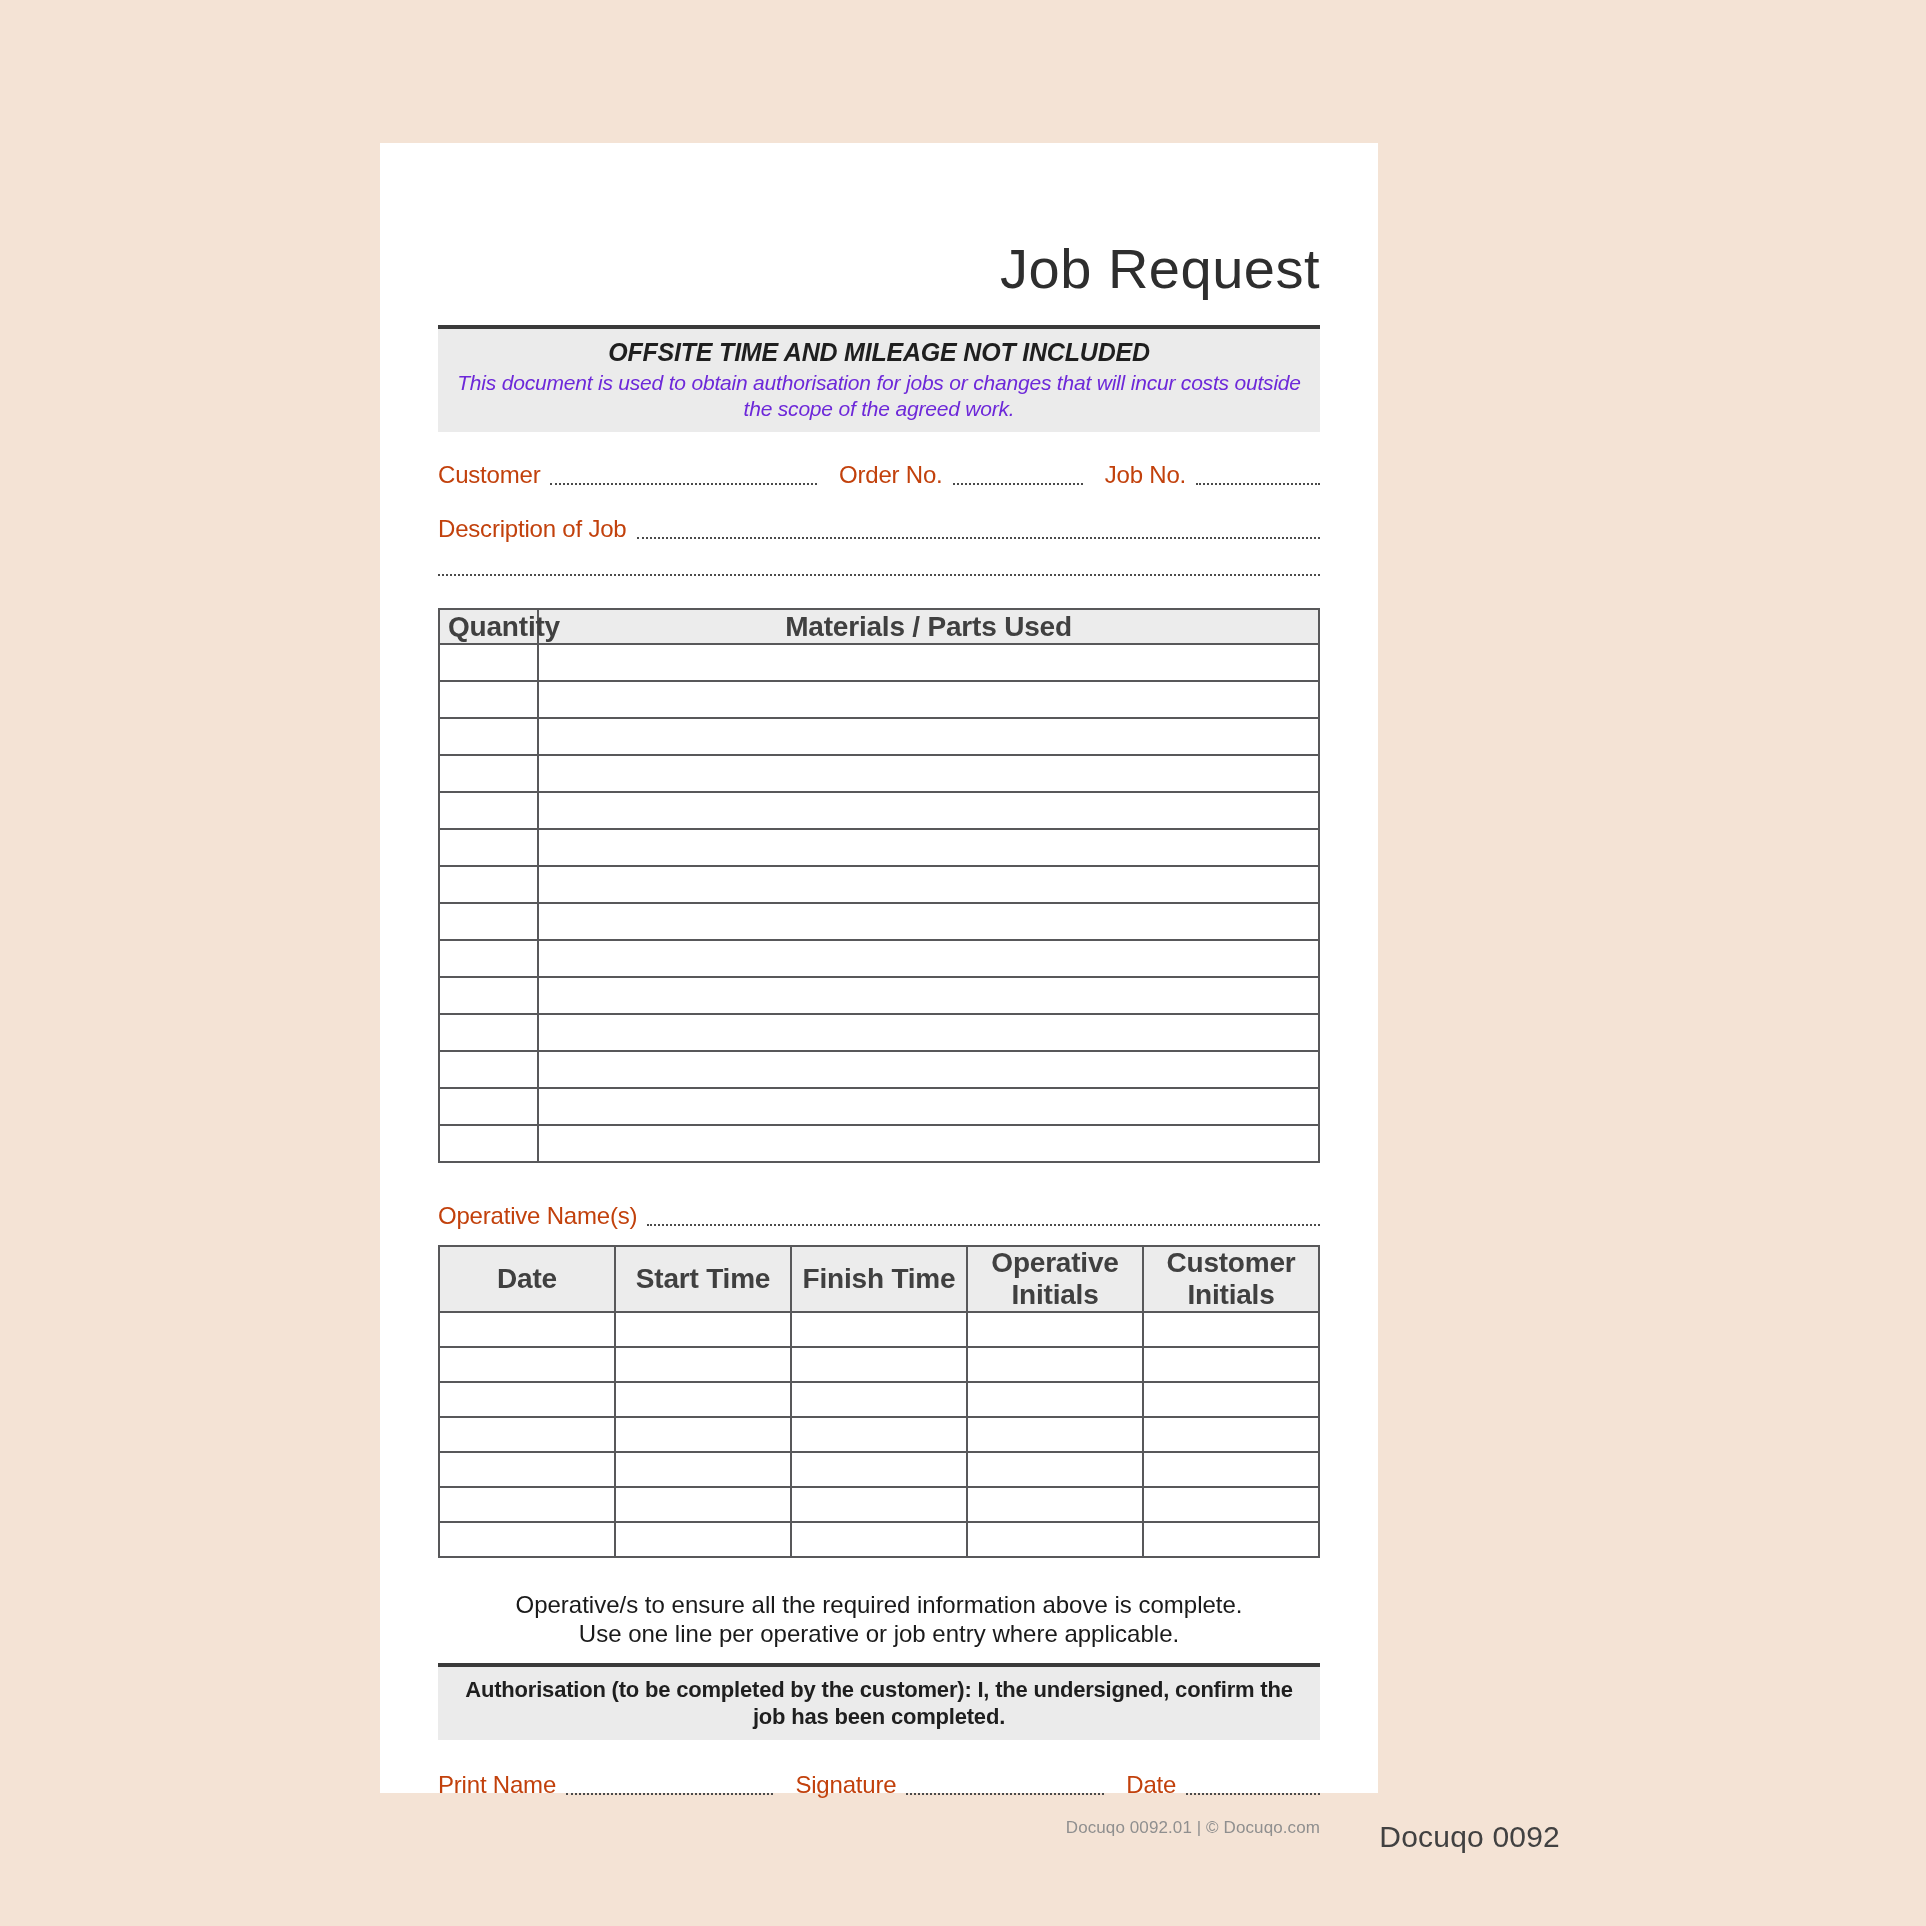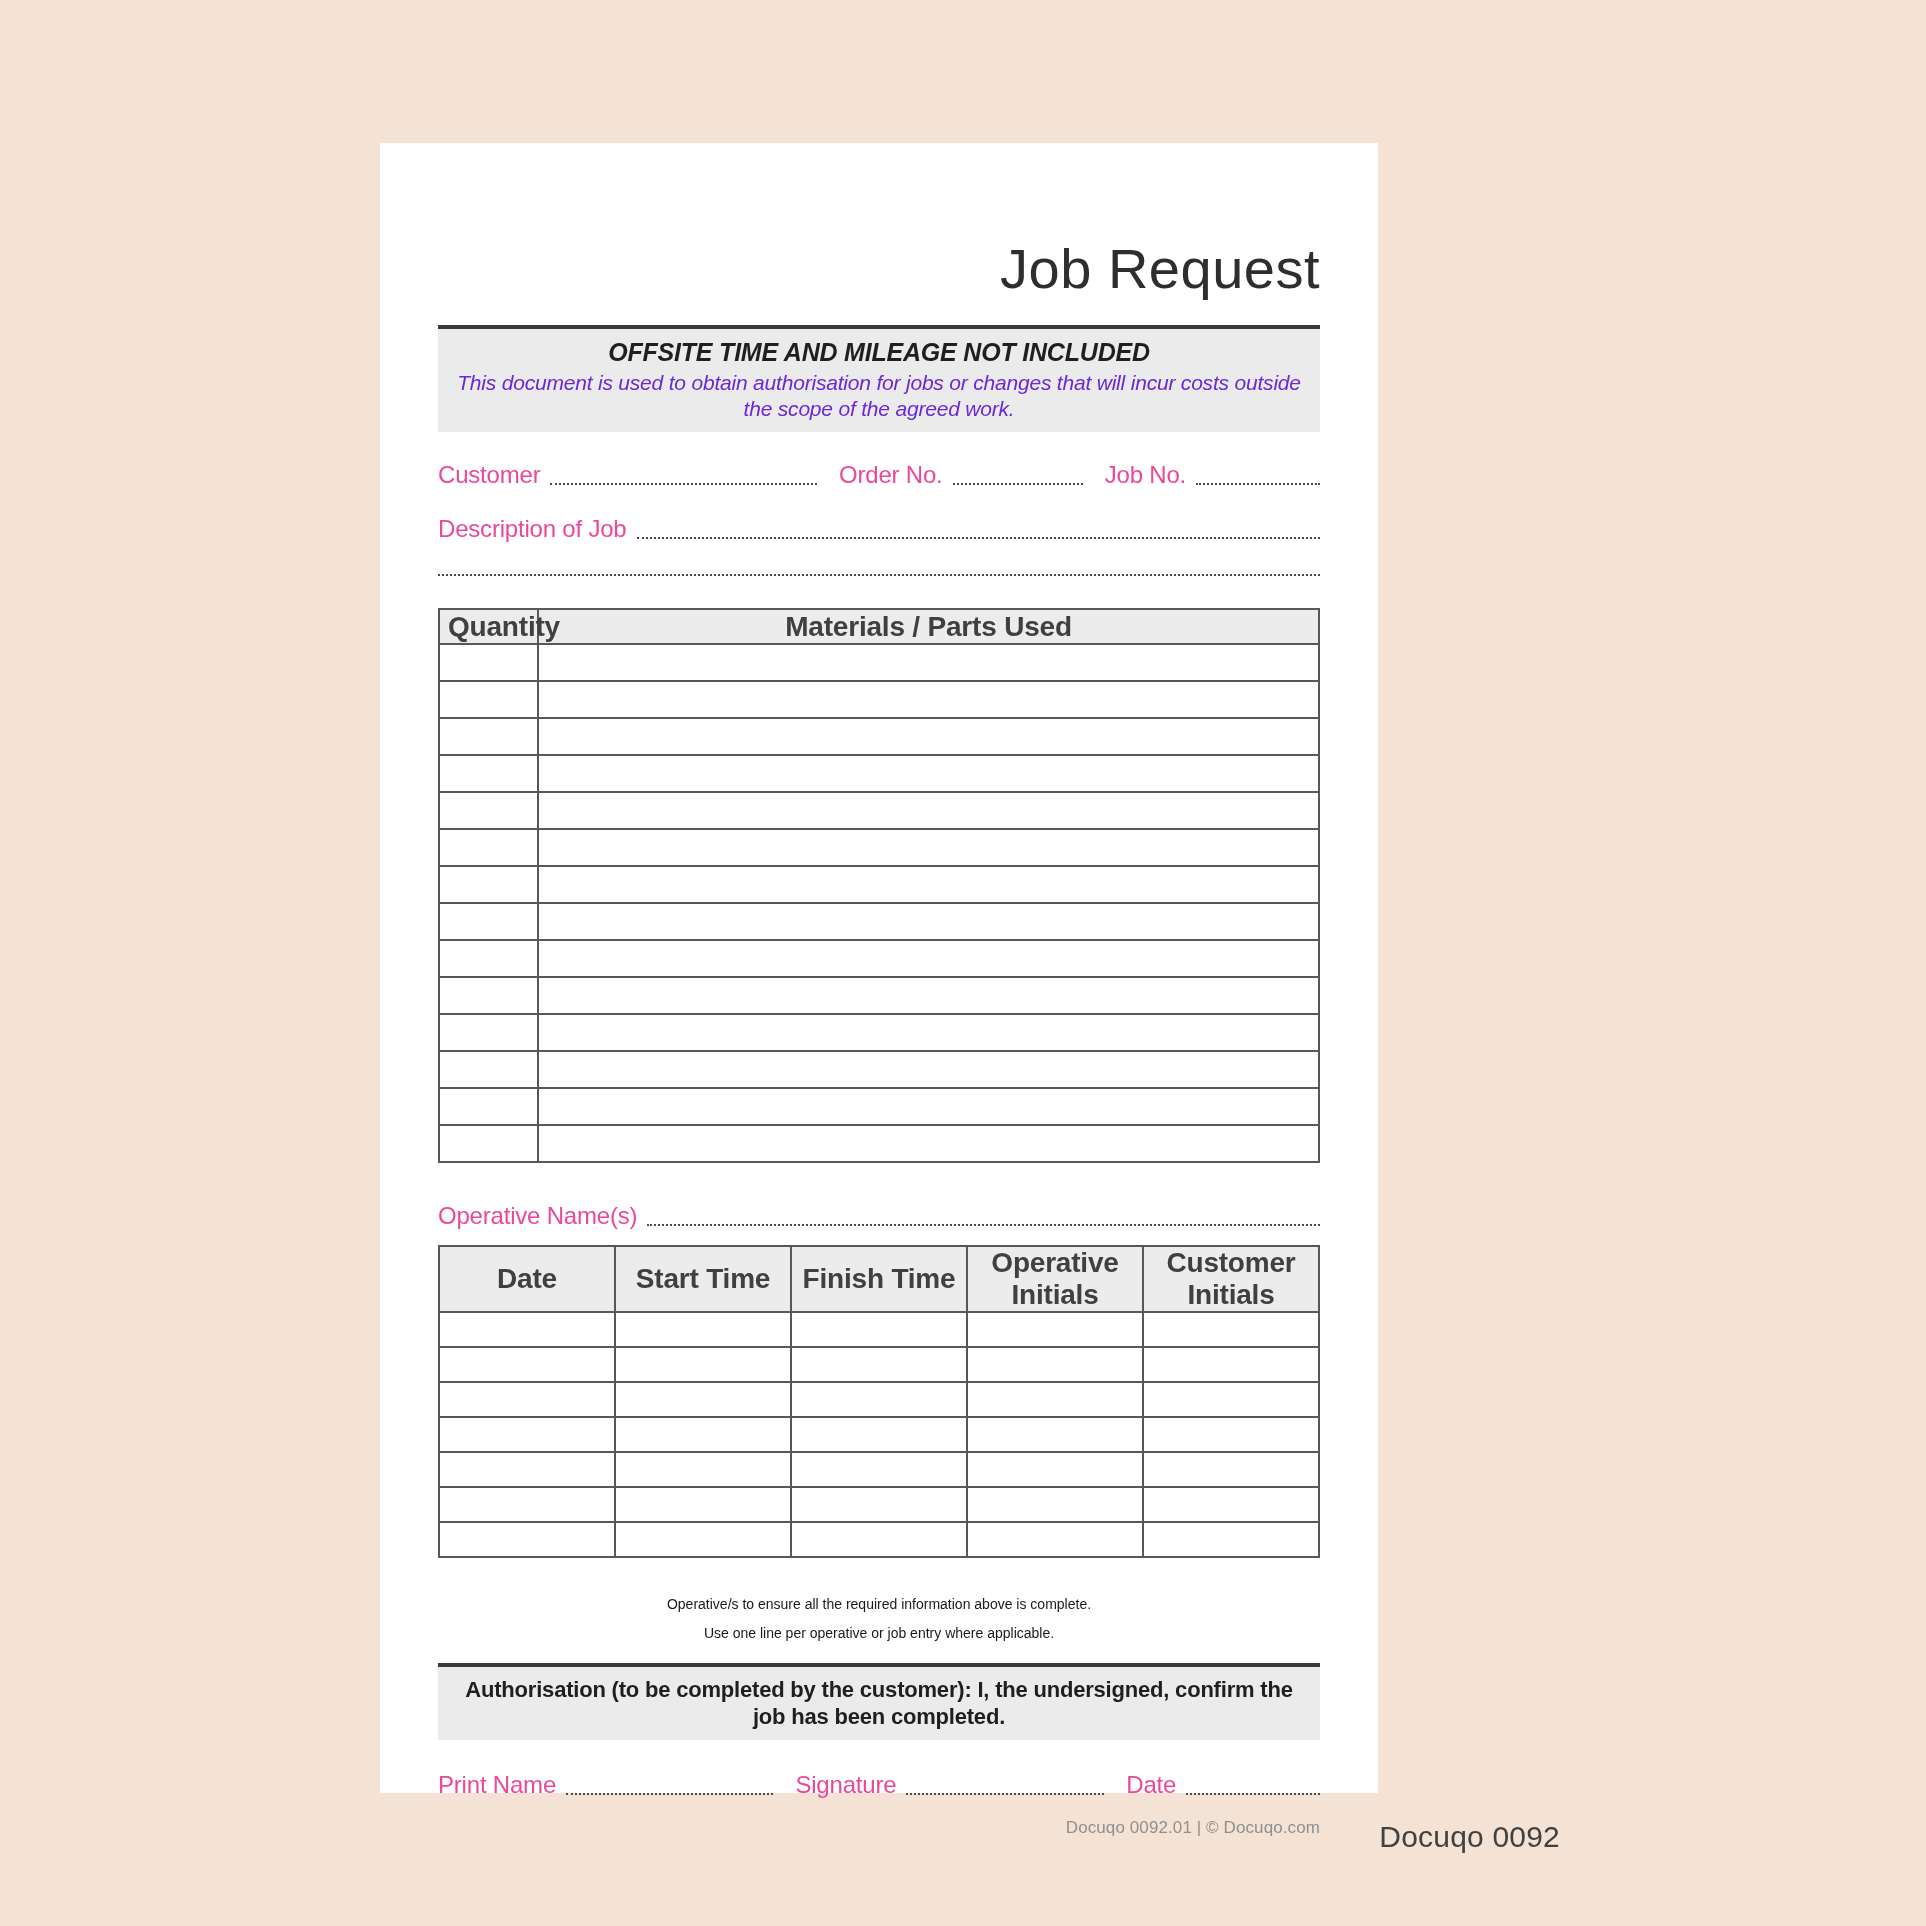--- a/index.html
+++ b/index.html
@@ -49,21 +49,21 @@
     margin-top: 4px;
     letter-spacing: -0.2px;
     color: #6d28d9;
   }
   .field-row {
     display: flex;
     align-items: flex-end;
     font-size: 24px;
     line-height: 30px;
     letter-spacing: -0.2px;
-    color: #ec4899;
+    color: #c2410c;
   }
   .field-row .lbl { white-space: nowrap; }
   .dots {
     border-bottom: 2px dotted #4a4a4a;
     height: 24px;
     margin: 0 0 5px 10px;
   }
   .gap { margin-left: 22px; }
   .row-customer { margin-top: 28px; }
   .row-customer .d-customer { flex: 2.15; }
@@ -95,21 +95,21 @@
   .materials-table .col-qty { width: 99px; }
   .materials-table tbody td { height: 37px; }
   .row-operative { margin-top: 38px; }
   .row-operative .d-operative { flex: 1; }
   .time-table { margin-top: 14px; }
   .time-table th { width: 20%; }
   .time-table tbody td { height: 35px; }
   .instructions {
     margin-top: 32px;
     text-align: center;
-    font-size: 14px;
+    font-size: 24px;
     line-height: 29px;
     color: #1a1a1a;
   }
   .auth-banner {
     margin-top: 15px;
     border-top: 4px solid #3a3a3a;
     background: #ebebeb;
     text-align: center;
     font-size: 22px;
     font-weight: 700;

